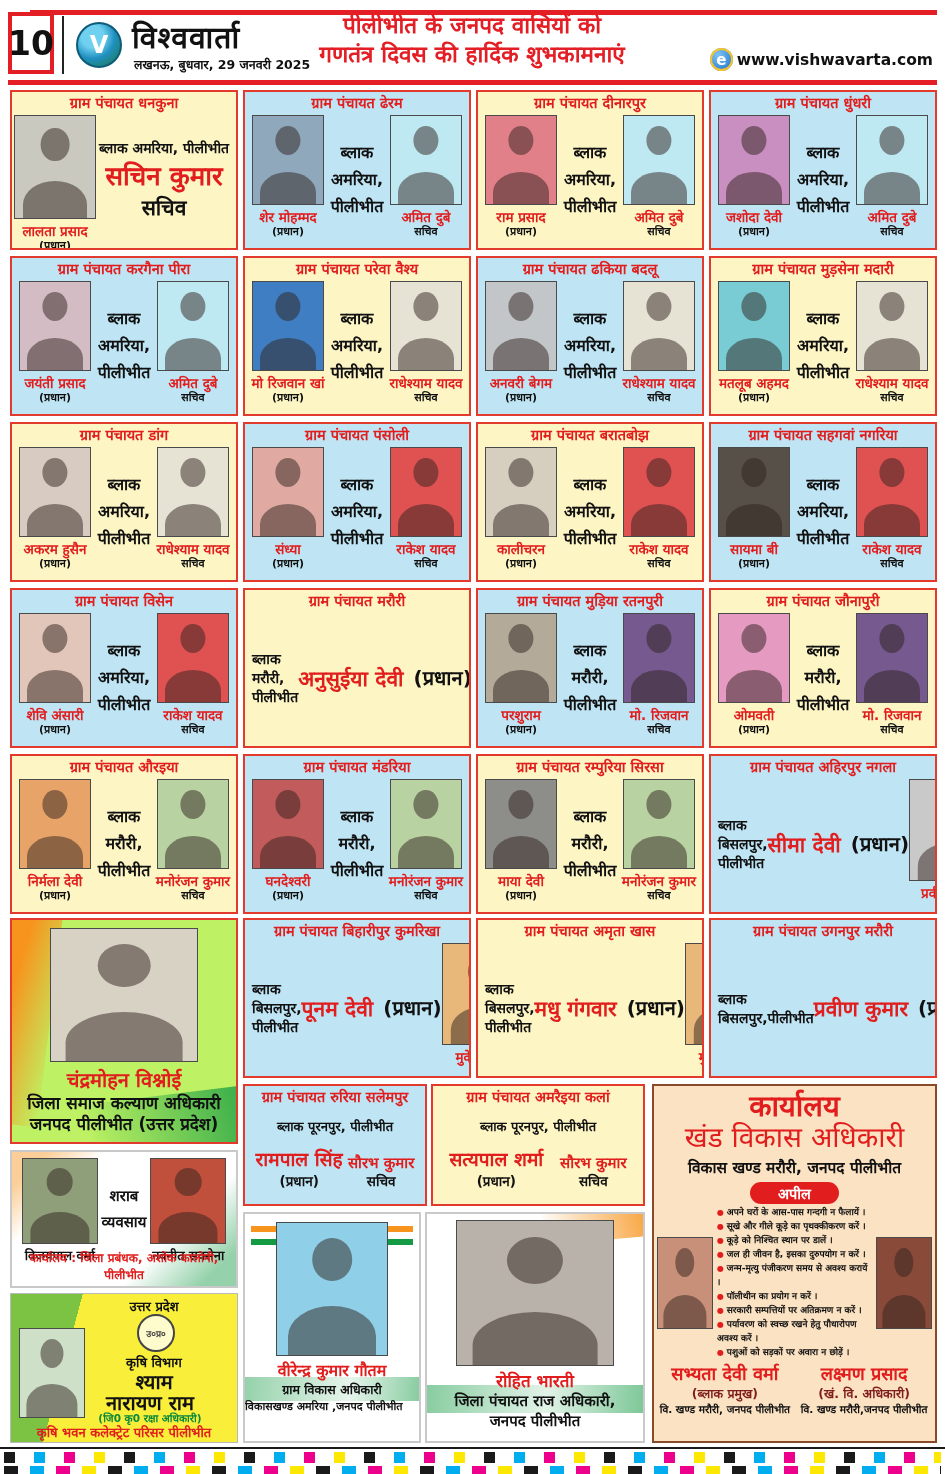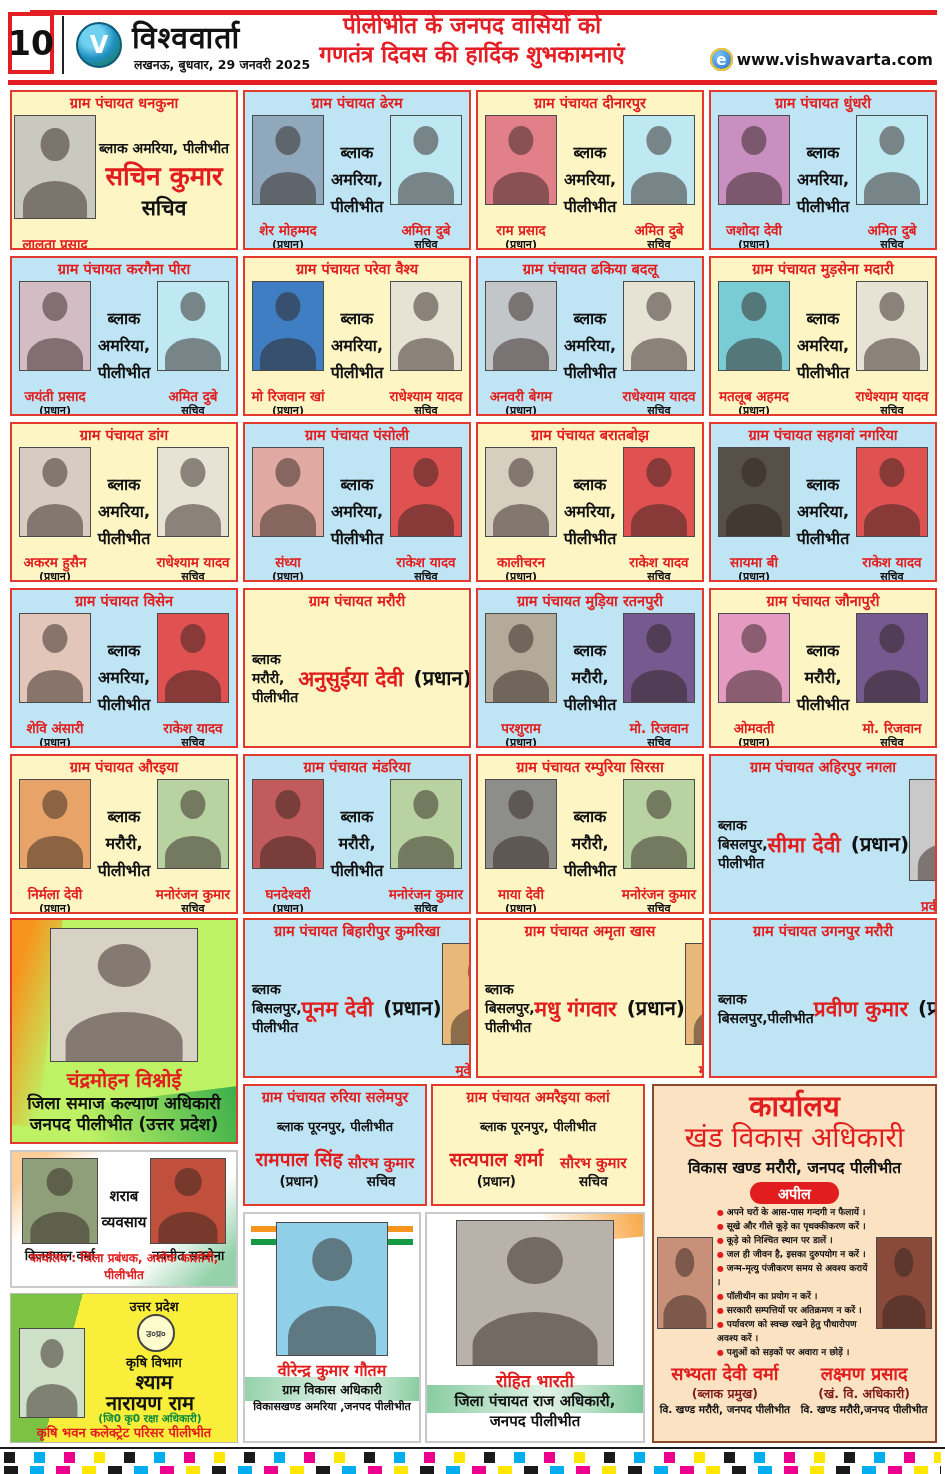--- a/index.html
+++ b/index.html
@@ -30,21 +30,21 @@
   .box-title{text-align:center;color:#e11d1d;font-weight:bold;font-size:14.5px;padding-top:3px;line-height:1.2;white-space:nowrap}
   .box-body{display:flex;justify-content:space-between;padding:3px 3px 0;height:calc(100% - 24px);box-sizing:border-box}
   .box-body.vert{flex-direction:column;justify-content:space-evenly;padding:0 8px}
 
   .person{display:flex;flex-direction:column;align-items:center;width:80px;flex-shrink:0}
   .photo{width:72px;height:90px;background:#ccc;border:1px solid #4a4a4a;position:relative;overflow:hidden;flex-shrink:0;box-sizing:border-box}
   .photo::before{content:"";position:absolute;top:11%;left:50%;transform:translateX(-50%);width:36%;height:33%;border-radius:50%;background:rgba(48,34,30,.5)}
   .photo::after{content:"";position:absolute;bottom:-9%;left:50%;transform:translateX(-50%);width:80%;height:46%;border-radius:50% 50% 0 0;background:rgba(48,34,30,.5)}
   .photo-tall{width:80px;height:102px}
   .type-photo-left .photo{width:82px;height:104px}
-  .pname{color:#e11d1d;font-weight:bold;font-size:13.5px;white-space:nowrap;margin-top:18px;line-height:1.15}
+  .pname{color:#e11d1d;font-weight:bold;font-size:13.5px;white-space:nowrap;margin-top:5px;line-height:1.15}
   .prole{color:#111;font-weight:bold;font-size:11px;line-height:1.1}
 
   .block-text{flex:1;display:flex;flex-direction:column;justify-content:center;font-weight:bold;font-size:16px;color:#111;text-align:center;line-height:1.7}
   .block-line{font-weight:bold;font-size:14px;color:#111;text-align:center}
   .type-big-name .block-line{text-align:left}
   .type-text-only .block-line{font-size:13px}
 
   .right-col{flex:1;display:flex;flex-direction:column;align-items:center;justify-content:center}
   .left-col{flex:1;display:flex;flex-direction:row;align-items:center;justify-content:space-evenly;padding-left:4px}
   .big-name{color:#e11d1d;font-weight:bold;white-space:nowrap}
@@ -98,21 +98,21 @@
   .sy-name2{position:absolute;right:8px;top:95px;width:158px;text-align:center;font-weight:bold;font-size:20px;white-space:nowrap}
   .sy-desig{position:absolute;right:4px;top:117px;width:166px;text-align:center;font-weight:bold;font-size:10.5px;color:#0a8a3a;white-space:nowrap}
   .sy-addr{position:absolute;left:0;right:0;bottom:1px;text-align:center;color:#e11d1d;font-weight:bold;font-size:13px;white-space:nowrap}
 
   #box-virendra{position:absolute;left:243px;top:1212px;width:178px;height:231px;border:2px solid #c9c9c9;background:#fff;box-sizing:border-box;overflow:hidden}
   #box-virendra::after{content:"";position:absolute;bottom:40px;left:0;right:0;height:24px;background:linear-gradient(95deg,rgba(19,154,67,.45),rgba(19,154,67,.1) 60%,rgba(19,154,67,.5))}
   .mini-flag{position:absolute;width:28px;height:19px;background:linear-gradient(180deg,#f7941d 0 33%,#fff 33% 66%,#139a43 66%)}
   .vr-photo{position:relative;margin:8px auto 3px;width:112px;height:134px;z-index:1}
   .vr-name{position:relative;color:#e11d1d;font-weight:bold;font-size:16px;text-align:center;z-index:1;white-space:nowrap}
   .vr-line1{position:relative;font-weight:bold;font-size:12.5px;text-align:center;z-index:1}
-  .vr-line2{position:relative;font-weight:bold;font-size:11px;text-align:center;z-index:1;white-space:nowrap}
+  .vr-line2{position:relative;font-weight:bold;font-size:11px;text-align:left;z-index:1;white-space:nowrap}
 
   #box-rohit{position:absolute;left:425px;top:1212px;width:220px;height:231px;border:2px solid #c9c9c9;background:#fff;box-sizing:border-box;overflow:hidden}
   #box-rohit::before{content:"";position:absolute;right:-20px;top:-14px;width:120px;height:40px;background:linear-gradient(260deg,#f7941d,rgba(247,148,29,0));transform:rotate(-5deg)}
   #box-rohit::after{content:"";position:absolute;bottom:28px;left:0;right:0;height:28px;background:linear-gradient(95deg,rgba(19,154,67,.5),rgba(19,154,67,.12) 55%,rgba(19,154,67,.55))}
   .ro-photo{position:relative;margin:6px auto 3px;width:158px;height:146px;z-index:1}
   .ro-name{position:relative;color:#e11d1d;font-weight:bold;font-size:17px;text-align:center;z-index:1}
   .ro-line{position:relative;font-weight:bold;font-size:15px;text-align:center;line-height:1.3;z-index:1}
 
   #box-karyalay{position:absolute;left:652px;top:1084px;width:285px;height:359px;border:2px solid #8a4a2a;background:#fbe2c2;box-sizing:border-box;overflow:hidden}
   .k-title1{text-align:center;color:#e11d1d;font-weight:bold;font-size:29px;line-height:1.15;padding-top:4px}

